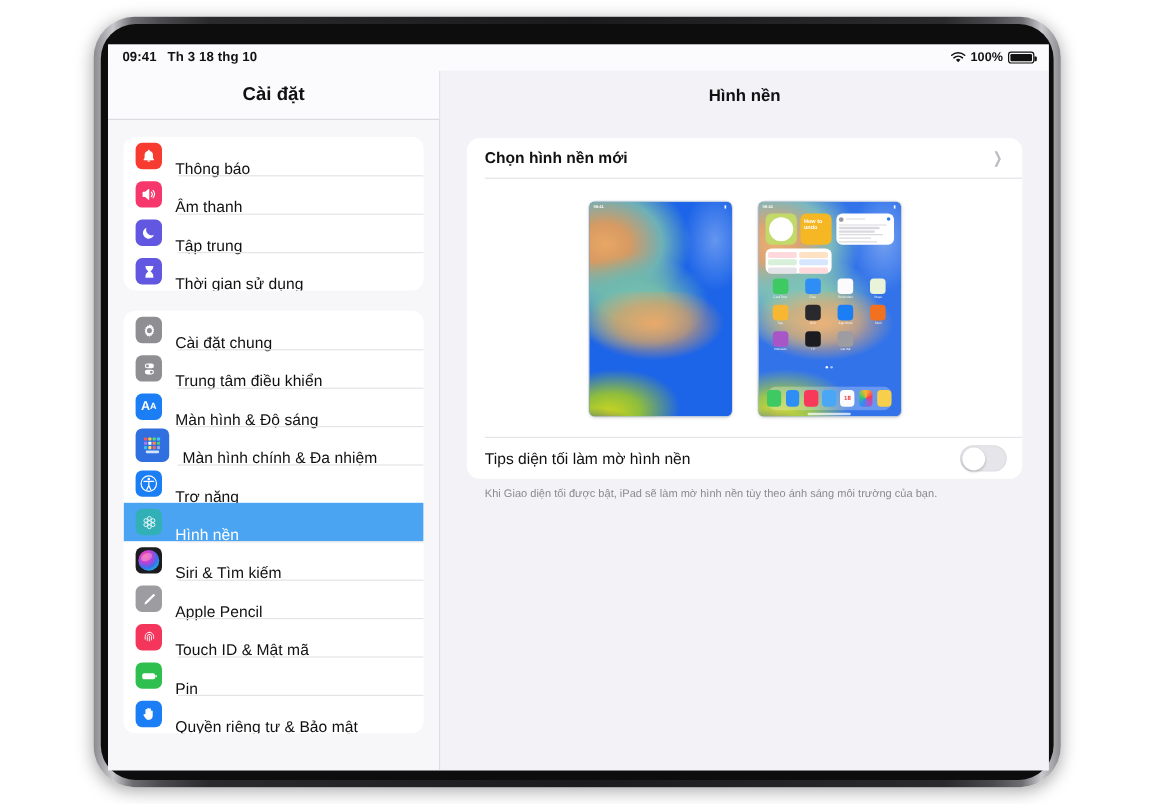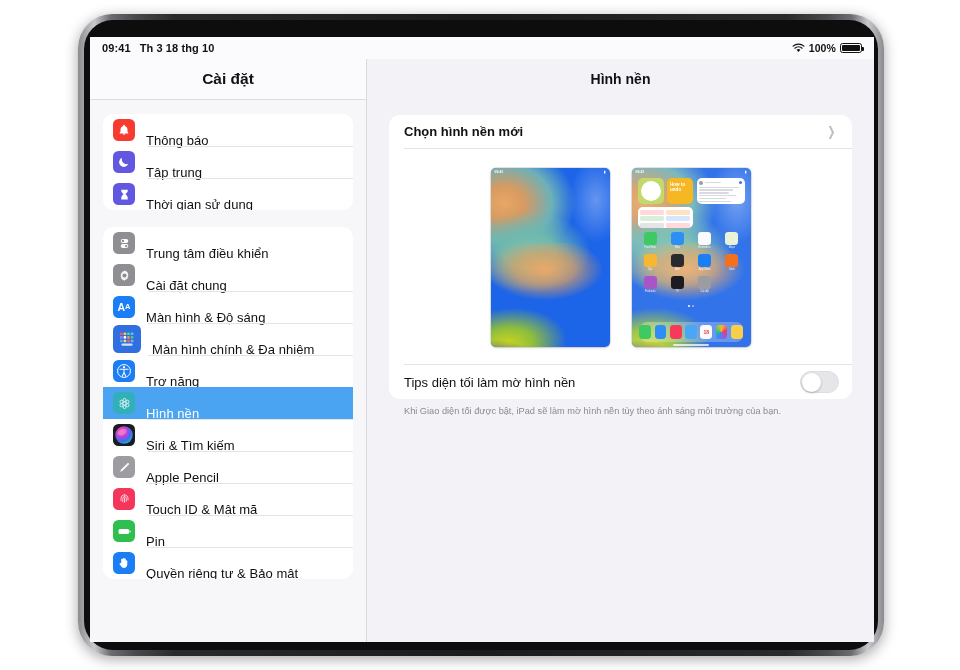--- a/index.html
+++ b/index.html
@@ -242,60 +242,70 @@
                 <div class="row">
                   <span class="ico" style="background:#f73b30">
                     <svg width="14" height="14" viewBox="0 0 24 24">
                         <path d="M12 3.2a1.5 1.5 0 0 1 1.5 1.5v.3A6 6 0 0 1 18 10.7v4.1l1.4 2.1a.8.8 0 0 1-.7 1.2H5.3a.8.8 0 0 1-.7-1.2L6 14.8v-4.1a6 6 0 0 1 4.5-5.7v-.3A1.5 1.5 0 0 1 12 3.2Zm0 17a2.4 2.4 0 0 1-2.3-1.8h4.6A2.4 2.4 0 0 1 12 20.2Z" fill="#fff"></path>
                       </svg>
                   </span>
                   <span class="row-label">Thông báo</span>
                 </div>
                 <div class="row">
                   <span class="sep"></span>
+                  <span class="ico" style="background:#f6376c">
+                    <svg width="14" height="14" viewBox="0 0 24 24">
+                        <path d="M11.5 4.4 6.8 8.3H4a.9.9 0 0 0-.9.9v5.6a.9.9 0 0 0 .9.9h2.8l4.7 3.9a.7.7 0 0 0 1.2-.6V5a.7.7 0 0 0-1.2-.6Z" fill="#fff"></path>
+                        <path d="M15.6 8.8a4.6 4.6 0 0 1 0 6.4M18 6.4a8 8 0 0 1 0 10.4" stroke="#fff" stroke-width="1.6" fill="none" stroke-linecap="round"></path>
+                      </svg>
+                  </span>
+                  <span class="row-label">Âm thanh</span>
+                </div>
+                <div class="row">
+                  <span class="sep"></span>
                   <span class="ico" style="background:#6257e0">
                     <svg width="14" height="14" viewBox="0 0 24 24">
                         <path d="M19.3 15.2A8.1 8.1 0 0 1 8.8 4.7a8.1 8.1 0 1 0 10.5 10.5Z" fill="#fff"></path>
                       </svg>
                   </span>
                   <span class="row-label">Tập trung</span>
                 </div>
                 <div class="row">
                   <span class="sep"></span>
                   <span class="ico" style="background:#6257e0">
                     <svg width="13" height="13" viewBox="0 0 24 24">
                         <path d="M6 3h12v1.4c0 3-2.2 5.1-3.8 6.4-.5.4-.5.8 0 1.2 1.6 1.3 3.8 3.4 3.8 6.4V21H6v-2.6c0-3 2.2-5.1 3.8-6.4.5-.4.5-.8 0-1.2C8.2 9.5 6 7.4 6 4.4Z" fill="#fff"></path>
                       </svg>
                   </span>
                   <span class="row-label">Thời gian sử dụng</span>
                 </div>
               </div>
 
               <div class="group">
+                <div class="row">
+                  <span class="ico" style="background:#8e8e93">
+                    <svg width="15" height="15" viewBox="0 0 24 24">
+                        <path d="M12 8.4a3.6 3.6 0 1 0 0 7.2 3.6 3.6 0 0 0 0-7.2Zm0 5.6a2 2 0 1 1 0-4 2 2 0 0 1 0 4Z" fill="#fff"></path>
+                        <path d="M12 3.4 13.1 5l1.9-.5.5 1.9 1.9.6-.5 1.9 1.5 1.2-1.1 1.6 1.1 1.6-1.5 1.2.5 1.9-1.9.6-.5 1.9-1.9-.5L12 20.6 10.9 19l-1.9.5-.5-1.9-1.9-.6.5-1.9L5.6 14l1.1-1.6-1.1-1.6 1.5-1.2-.5-1.9 1.9-.6.5-1.9 1.9.5Z" fill="#fff" opacity=".95"></path>
+                        <circle cx="12" cy="12" r="3.4" fill="#8e8e93"></circle>
+                      </svg>
+                  </span>
+                  <span class="row-label">Cài đặt chung</span>
+                </div>
                 <div class="row">
                   <span class="sep"></span>
                   <span class="ico" style="background:#8e8e93">
                     <svg width="13" height="13" viewBox="0 0 24 24">
                       <rect x="5" y="3.5" width="14" height="7.4" rx="3.7" fill="#fff"></rect>
                         <circle cx="9" cy="7.2" r="2.2" fill="#8e8e93"></circle>
                       <rect x="5" y="13.1" width="14" height="7.4" rx="3.7" fill="#fff"></rect>
                         <circle cx="15" cy="16.8" r="2.2" fill="#8e8e93"></circle>
                     </svg>
                   </span>
                   <span class="row-label">Trung tâm điều khiển</span>
-                </div>
-                <div class="row">
-                  <span class="ico" style="background:#8e8e93">
-                    <svg width="15" height="15" viewBox="0 0 24 24">
-                        <path d="M12 8.4a3.6 3.6 0 1 0 0 7.2 3.6 3.6 0 0 0 0-7.2Zm0 5.6a2 2 0 1 1 0-4 2 2 0 0 1 0 4Z" fill="#fff"></path>
-                        <path d="M12 3.4 13.1 5l1.9-.5.5 1.9 1.9.6-.5 1.9 1.5 1.2-1.1 1.6 1.1 1.6-1.5 1.2.5 1.9-1.9.6-.5 1.9-1.9-.5L12 20.6 10.9 19l-1.9.5-.5-1.9-1.9-.6.5-1.9L5.6 14l1.1-1.6-1.1-1.6 1.5-1.2-.5-1.9 1.9-.6.5-1.9 1.9.5Z" fill="#fff" opacity=".95"></path>
-                        <circle cx="12" cy="12" r="3.4" fill="#8e8e93"></circle>
-                      </svg>
-                  </span>
-                  <span class="row-label">Cài đặt chung</span>
                 </div>
                 <div class="row">
                   <span class="sep"></span>
                   <span class="ico" style="background:#1b7ef4;font-size:9px;color:#fff;font-weight:bold;">
                     <span style="font-size:10.5px;line-height:1;">A</span>
                       <span style="font-size:7.5px;line-height:1;">A</span>
                   </span>
                   <span class="row-label">Màn hình &amp; Độ sáng</span>
                 </div>
                 <div class="row">

